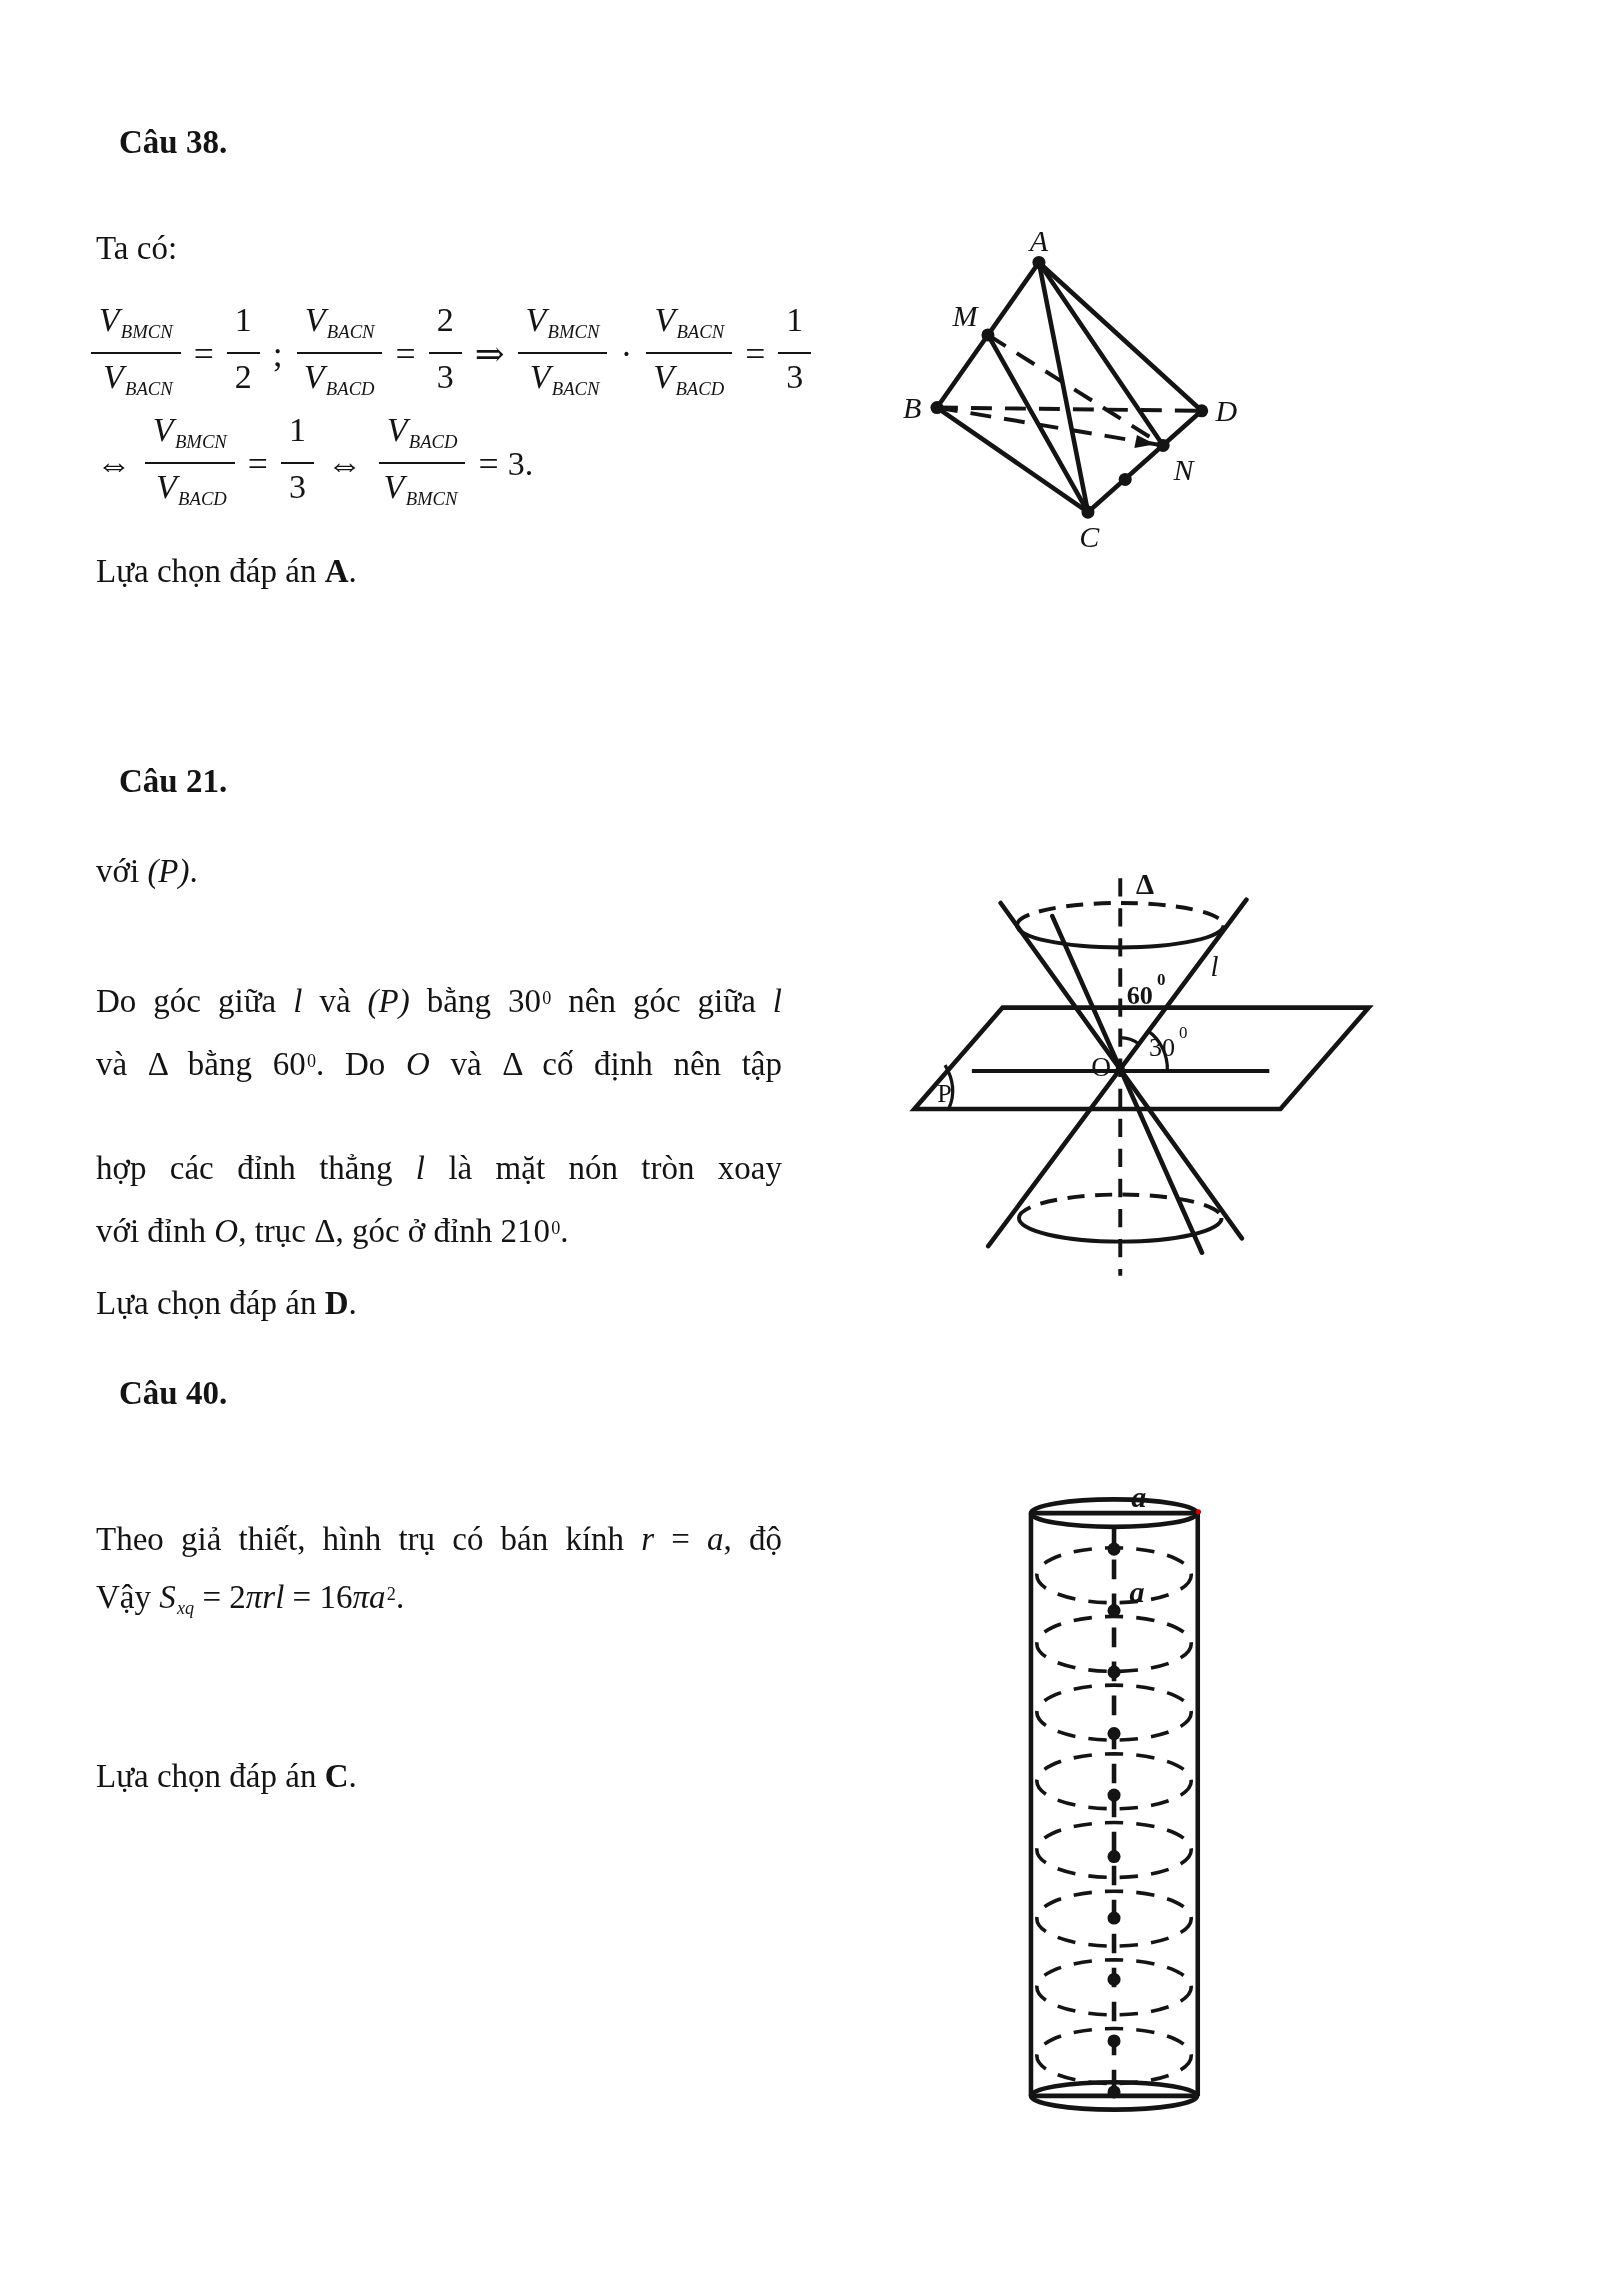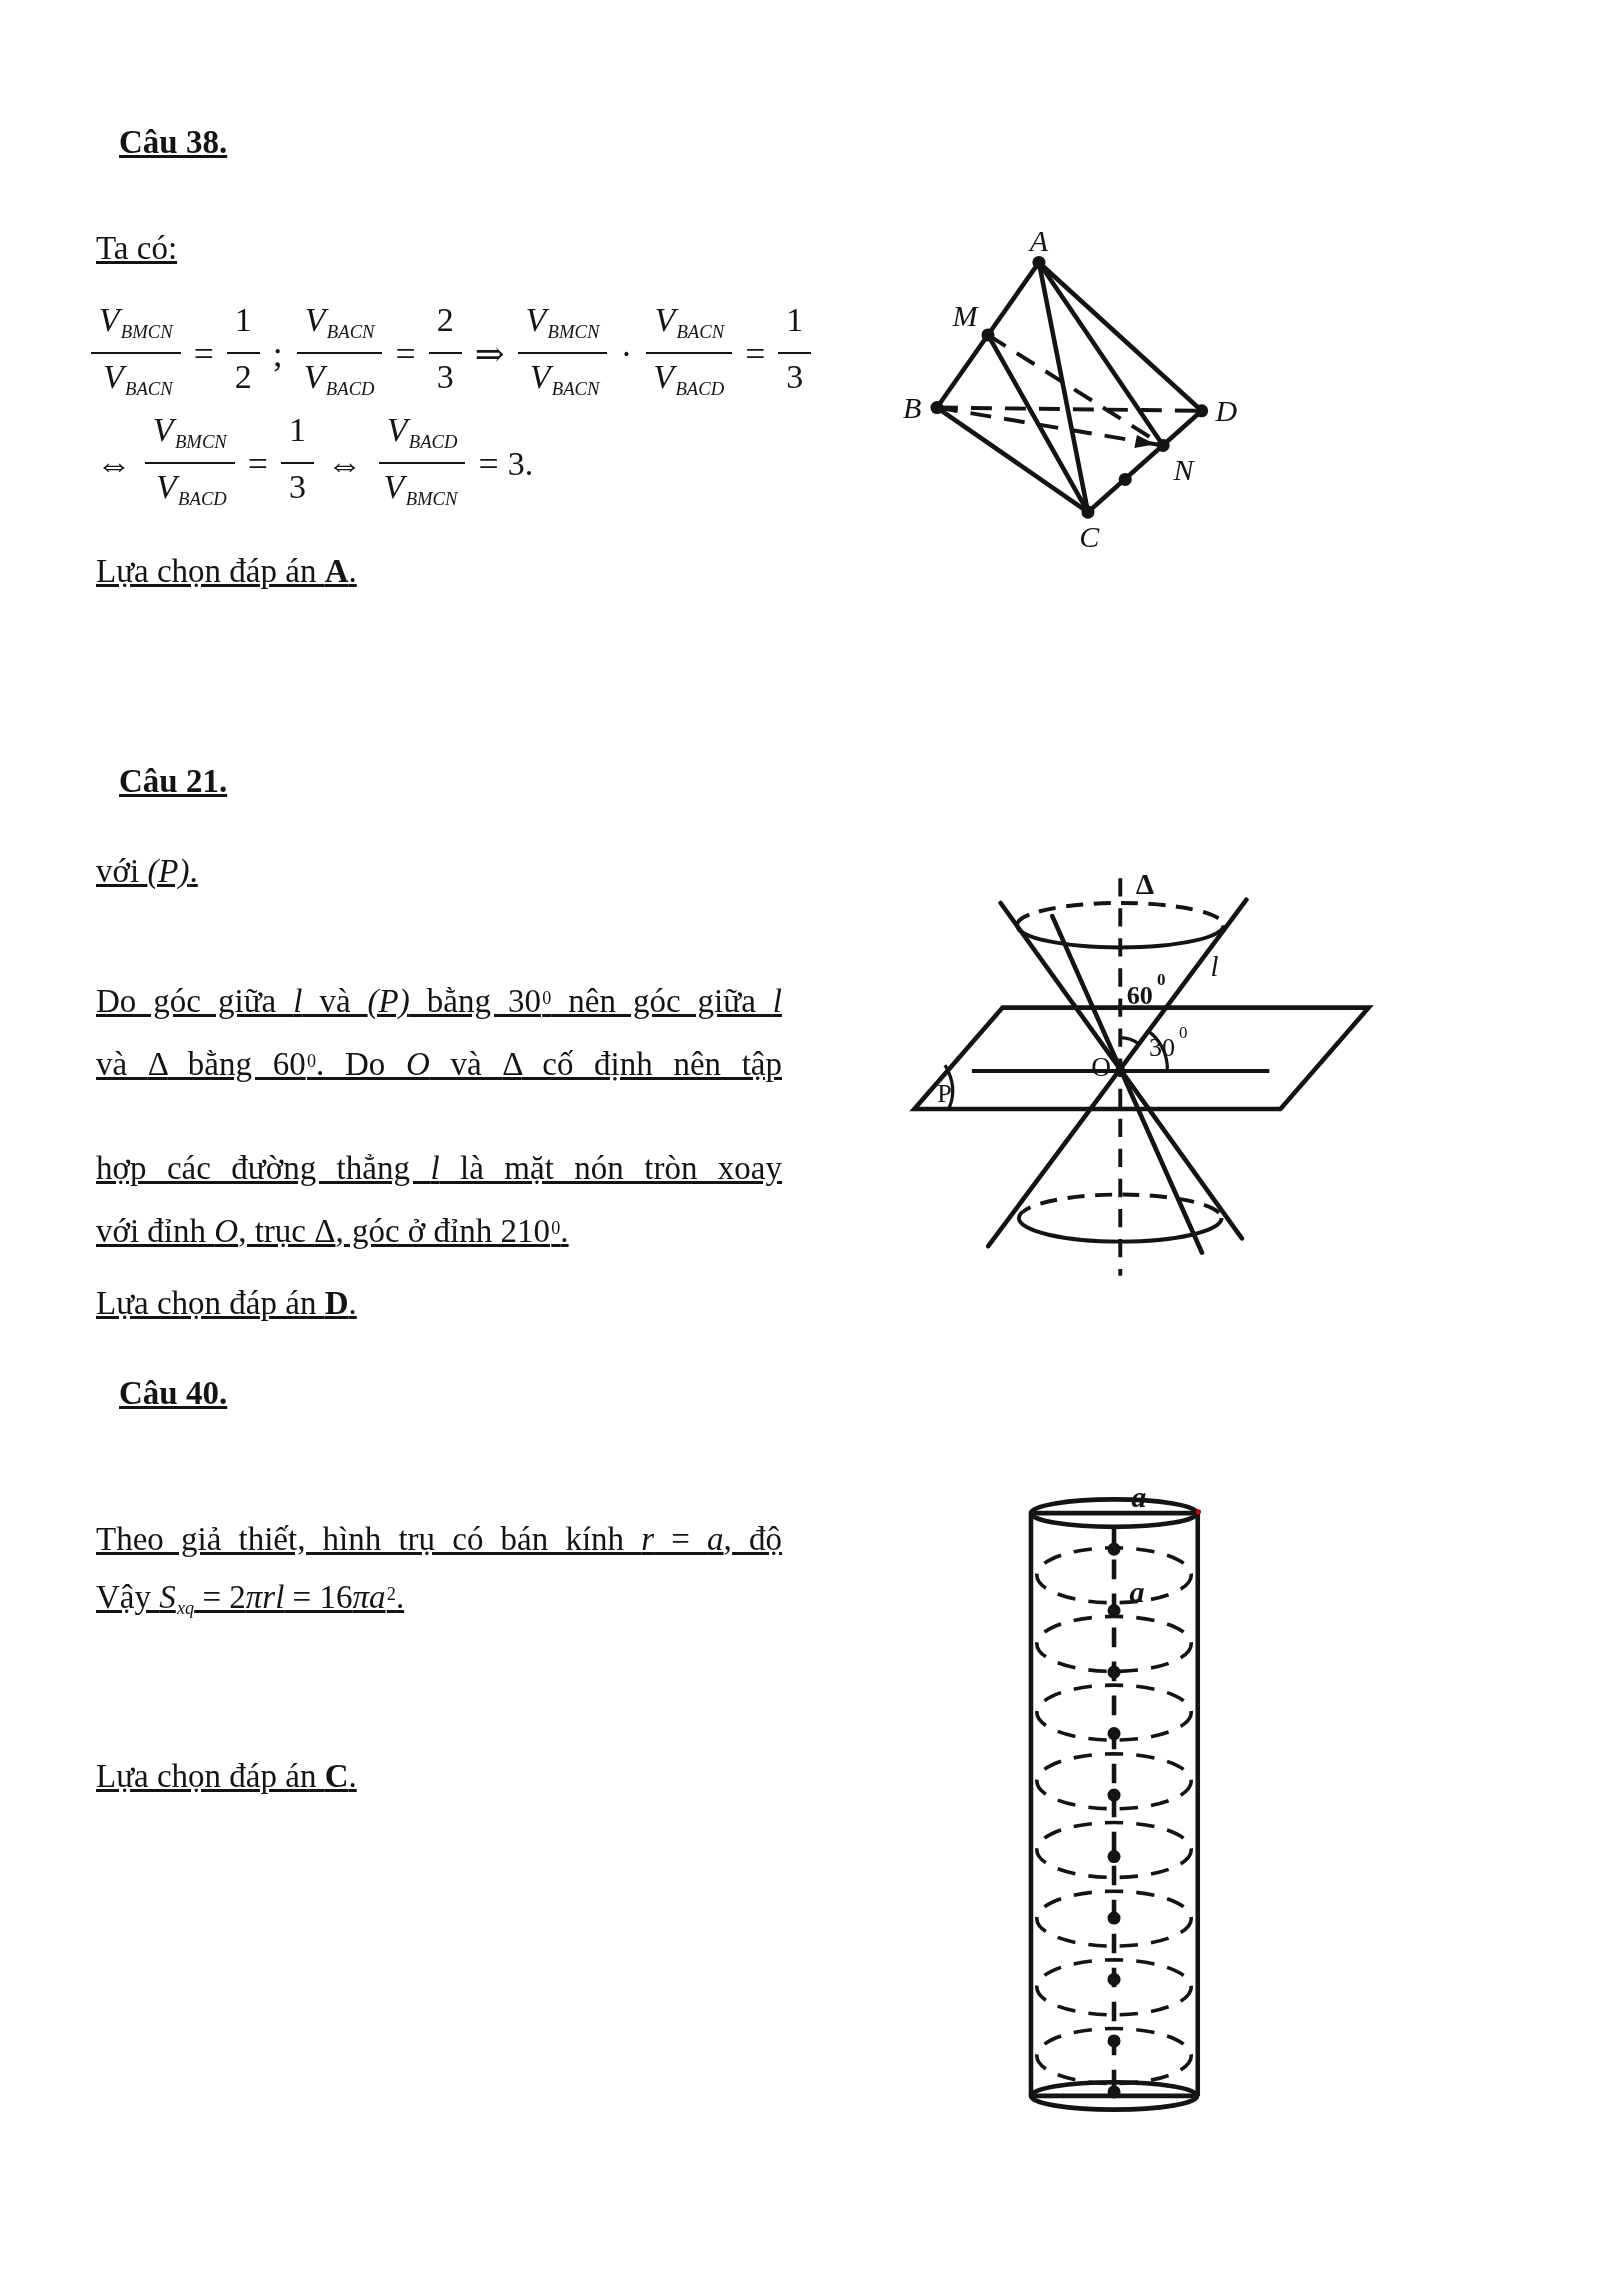--- a/index.html
+++ b/index.html
@@ -4,21 +4,21 @@
 <style>
   html,body{margin:0;padding:0;background:#888;}
   .page{
     position:relative;
     width:1623px;height:2295px;
     background:#ffffff;
     font-family:"Liberation Serif","DejaVu Serif",serif;
     color:#141414;
     overflow:hidden;
   }
-  .abs{position:absolute;text-decoration:underline;}
+  .abs{position:absolute;}
   .heading{font-size:33px;font-weight:bold;line-height:39px;}
   .body-text{font-size:33px;line-height:39px;}
   .para{width:686px;font-size:33px;}
   .tline{display:block;height:63px;line-height:63px;}
   .jline{text-align:justify;text-align-last:justify;}
   .lline{text-align:left;}
   .mi{font-style:italic;}
   .mb{font-weight:bold;}
   .msym{font-style:normal;}
   .msup{font-size:.55em;position:relative;top:-.45em;margin-left:1.3px;}
@@ -141,21 +141,21 @@
   <div class="abs heading" style="left:119px;top:762px;">Câu 21.</div>
 
   <div class="abs para" style="left:96px;top:840px;">
     <div class="tline lline"><span class="mr">với </span><span class="mi">(P)</span><span class="mr">.</span></div>
   </div>
   <div class="abs para" style="left:96px;top:970px;">
     <div class="tline jline"><span class="mr">Do góc giữa </span><span class="mi">l</span><span class="mr"> và </span><span class="mi">(P)</span><span class="mr"> bằng 30</span><span class="msup">0</span><span class="mr"> nên góc giữa </span><span class="mi">l</span></div>
     <div class="tline jline"><span class="mr">và </span><span class="msym">Δ</span><span class="mr"> bằng 60</span><span class="msup">0</span><span class="mr">. Do </span><span class="mi">O</span><span class="mr"> và </span><span class="msym">Δ</span><span class="mr"> cố định nên tập</span></div>
   </div>
   <div class="abs para" style="left:96px;top:1137px;">
-    <div class="tline jline"><span class="mr">hợp các đường thẳng </span><span class="mi">l</span><span class="mr"> là mặt nón tròn xoay</span></div>
+    <div class="tline jline"><span class="mr">hợp các đỉnh thẳng </span><span class="mi">l</span><span class="mr"> là mặt nón tròn xoay</span></div>
     <div class="tline lline"><span class="mr">với đỉnh </span><span class="mi">O</span><span class="mr">, trục </span><span class="msym">Δ</span><span class="mr">, góc ở đỉnh 210</span><span class="msup">0</span><span class="mr">.</span></div>
   </div>
   <div class="abs body-text" style="left:96px;top:1284px;"><span class="mr">Lựa chọn đáp án </span><span class="mb">D</span><span class="mr">.</span></div>
 
   <svg style="left:864px;top:870px;" width="523" height="419" viewBox="1320 1330 800 640">
     <line x1="1712" y1="1342" x2="1712" y2="1950" stroke="#141414" stroke-width="6" stroke-dasharray="28 18" fill="none"></line>
     <polygon points="1532,1540 2092,1540 1957,1695 1397,1695" stroke="#141414" stroke-width="7" fill="none"></polygon>
     <path d="M 1554 1414 A 158 34 0 0 1 1870 1414" stroke="#141414" stroke-width="6" stroke-dasharray="26 16" fill="none"></path>
     <path d="M 1554 1414 A 158 34 0 0 0 1870 1414" stroke="#141414" stroke-width="6" fill="none"></path>
     <path d="M 1557 1862 A 155 36 0 0 1 1867 1862" stroke="#141414" stroke-width="6" stroke-dasharray="26 16" fill="none"></path>

